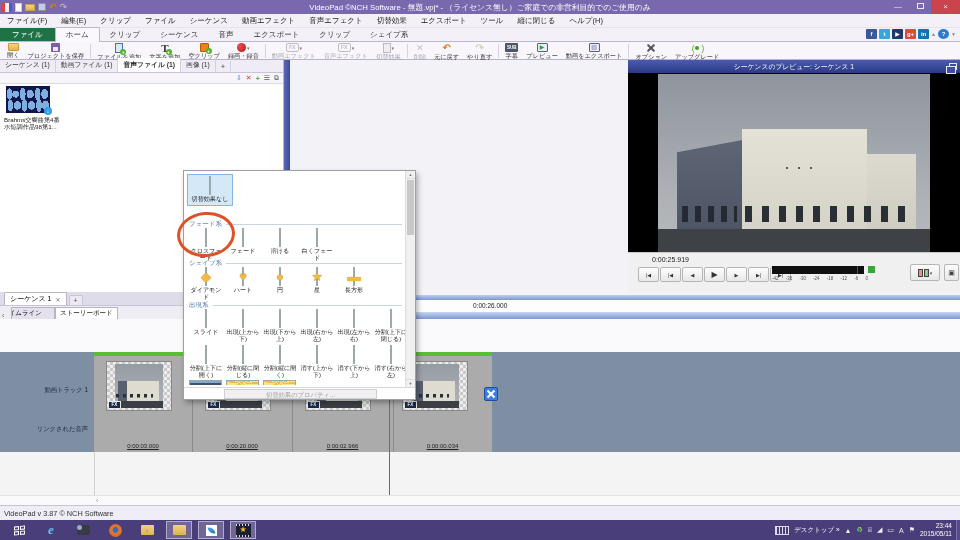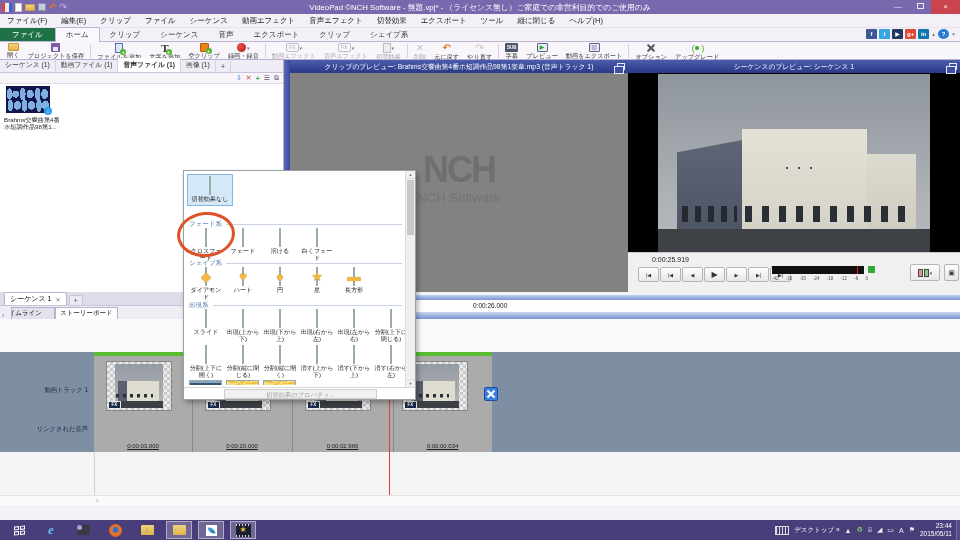--- a/index.html
+++ b/index.html
@@ -382,28 +382,20 @@
       <span style="color:#555">⧉</span>
     </div>
     <div class="ab wave">
       <span class="dlbadge">↓</span>
     </div>
     <div class="ab mcaption">Brahms交響曲第4番ホ短調作品98第1...</div>
   </div>
 
   <div class="ab vsplit"></div>
 
-  <div class="ab cprev">
-    <div class="ptitle">
-      <span>クリップのプレビュー: Brahms交響曲第4番ホ短調作品98第1楽章.mp3 (音声トラック 1)</span>
-      <span class="popout"></span>
-    </div>
-    <div class="wm1">NCH</div>
-    <div class="wm2">NCH Software</div>
-  </div>
 
   <div class="ab sprev">
     <div class="ptitle">
       <span>シーケンスのプレビュー: シーケンス 1</span>
       <span class="popout"></span>
     </div>
     <div class="bimg">
       <div class="lface"></div>
         <div class="mface"></div>
         <div class="rwing"></div>
@@ -499,20 +491,23 @@
   <span class="durlbl" style="left:192px;width:100px">0:00:20.000</span>
   <span class="durlbl" style="left:292px;width:101px">0:00:02.966</span>
   <span class="durlbl" style="left:393px;width:99px">0:00:00.034</span>
   <div class="ab transicon"></div>
   <div class="ab playhead"></div>
   <div class="ab tl-bottom">
       <span class="vline"></span>
     </div>
   <div class="ab scrollstrip">‹</div>
 
+  <div class="ab statusbar">
+    <span>VideoPad v 3.87 © NCH Software</span>
+  </div>
 
   <div class="ab taskbar">
     <span class="tbicon">
         <span class="winlogo">
           <i></i>
           <i></i>
           <i></i>
           <i></i>
         </span>
       </span>

